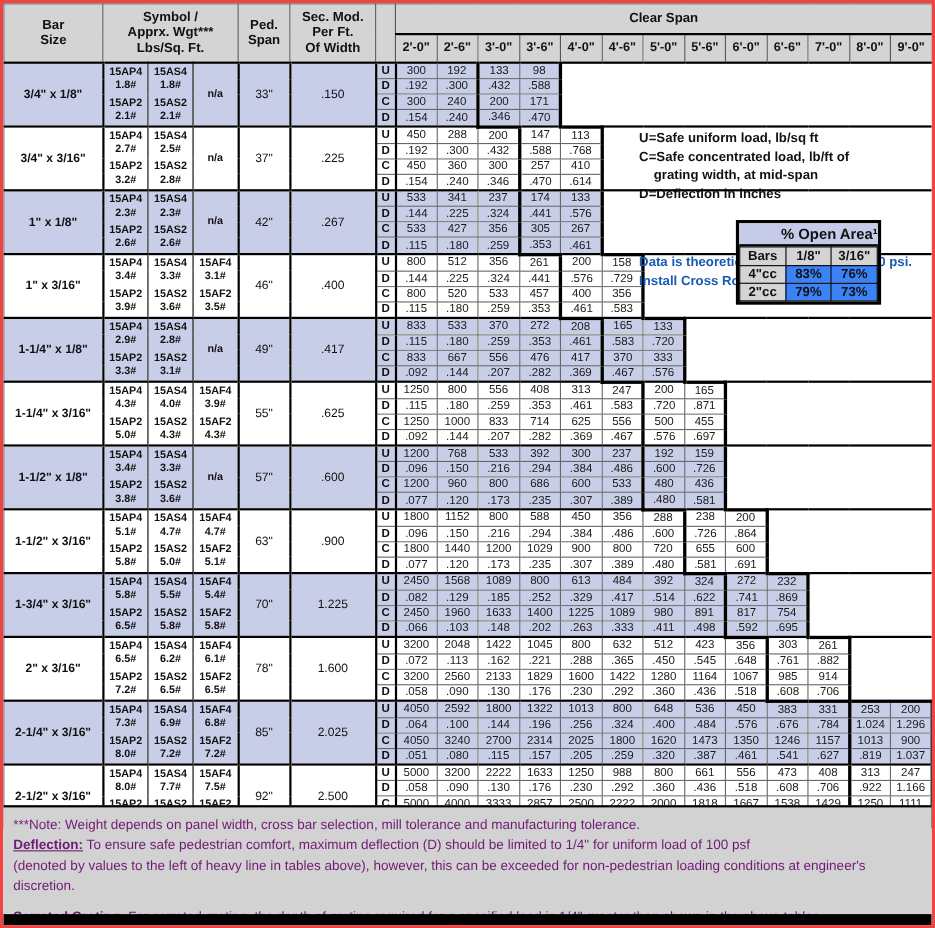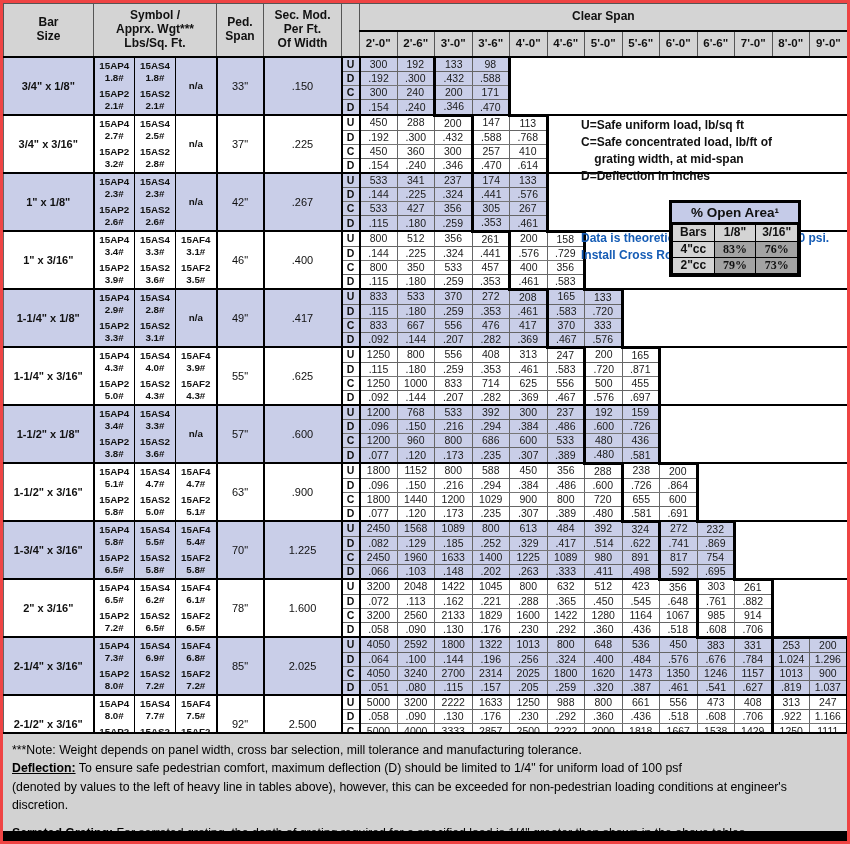--- a/index.html
+++ b/index.html
@@ -30,31 +30,31 @@
   td.hl{border-left:3px solid #000 !important;}
   td.hr{border-right:3px solid #000 !important;}
   td.hb{border-bottom:3px solid #000 !important;}
   td.ext{border-top:3px solid #000 !important;}
   td.void{border:0;background:#fff;}
   .sympair{height:28px;display:flex;flex-direction:column;justify-content:center;}
   
   #legend{position:absolute;left:578px;top:80px;font-size:12px;font-weight:bold;line-height:17px;white-space:pre;}
   #legend .blue{color:var(--blue);margin-top:11px;}
   #openarea{position:absolute;left:666px;top:197px;width:126px;border:3px solid #000;background:#fff;}
-  #openarea .oa-title{background:#c5cbe8;border-bottom:2px solid #000;font-size:13.5px;font-weight:bold;text-align:center;padding:2px 0;}
+  #openarea .oa-title{background:#c5cbe8;border-bottom:2px solid #000;font-size:13.5px;font-weight:bold;text-align:right;padding:2px 0;}
   #openarea table{border-collapse:collapse;width:100%;table-layout:fixed;}
   #openarea th,#openarea td{border:1.5px solid #000;font-size:12px;font-weight:bold;text-align:center;padding:1px 0;}
   #openarea th{background:var(--hdr);}
   #openarea td.rowhdr{background:var(--hdr);}
-  #openarea td.val{background:#a3a3a3;font-family:Liberation Serif, serif;}
+  #openarea td.val{background:#3b82f6;}
   #openarea .oa-note{background:var(--hdr);border-top:2px solid #000;font-size:9.3px;font-weight:bold;text-align:center;line-height:11.5px;padding:3px 2px;}
   #openarea .oa-note .it{font-style:italic;}
   
   #footer{position:absolute;left:0;right:0;bottom:10px;top:729px;background:#d2d2d2;border-top:2px solid #000;
-          padding:7px 9px 0 9px;font-size:12.3px;line-height:1.5;color:#000000;box-sizing:border-box;}
+          padding:7px 9px 0 9px;font-size:12.3px;line-height:1.5;color:#701a75;box-sizing:border-box;}
   #footer .lead{font-weight:bold;text-decoration:underline;}
   #footer .gap{margin-top:9px;}
   #botbar{position:absolute;left:0;right:0;bottom:0;height:10px;background:#000;}
 </style>
 </head>
 <body>
 
 <div id="frame">
 
   <table class="load">
@@ -264,21 +264,21 @@
           <td class="dc sb">.144</td>
           <td class="dc sb">.225</td>
           <td class="dc sb">.324</td>
           <td class="dc sb">.441</td>
           <td class="dc sb hl">.576</td>
           <td class="dc sb hr">.729</td>
         </tr>
         <tr class="g2">
           <td class="lbl mj sb">C</td>
           <td class="dc sb">800</td>
-          <td class="dc sb">350</td>
+          <td class="dc sb">520</td>
           <td class="dc sb">533</td>
           <td class="dc sb">457</td>
           <td class="dc sb hl">400</td>
           <td class="dc sb hr">356</td>
         </tr>
         <tr class="g3">
           <td class="lbl mj sb">D</td>
           <td class="dc sb">.115</td>
           <td class="dc sb">.180</td>
           <td class="dc sb">.259</td>

